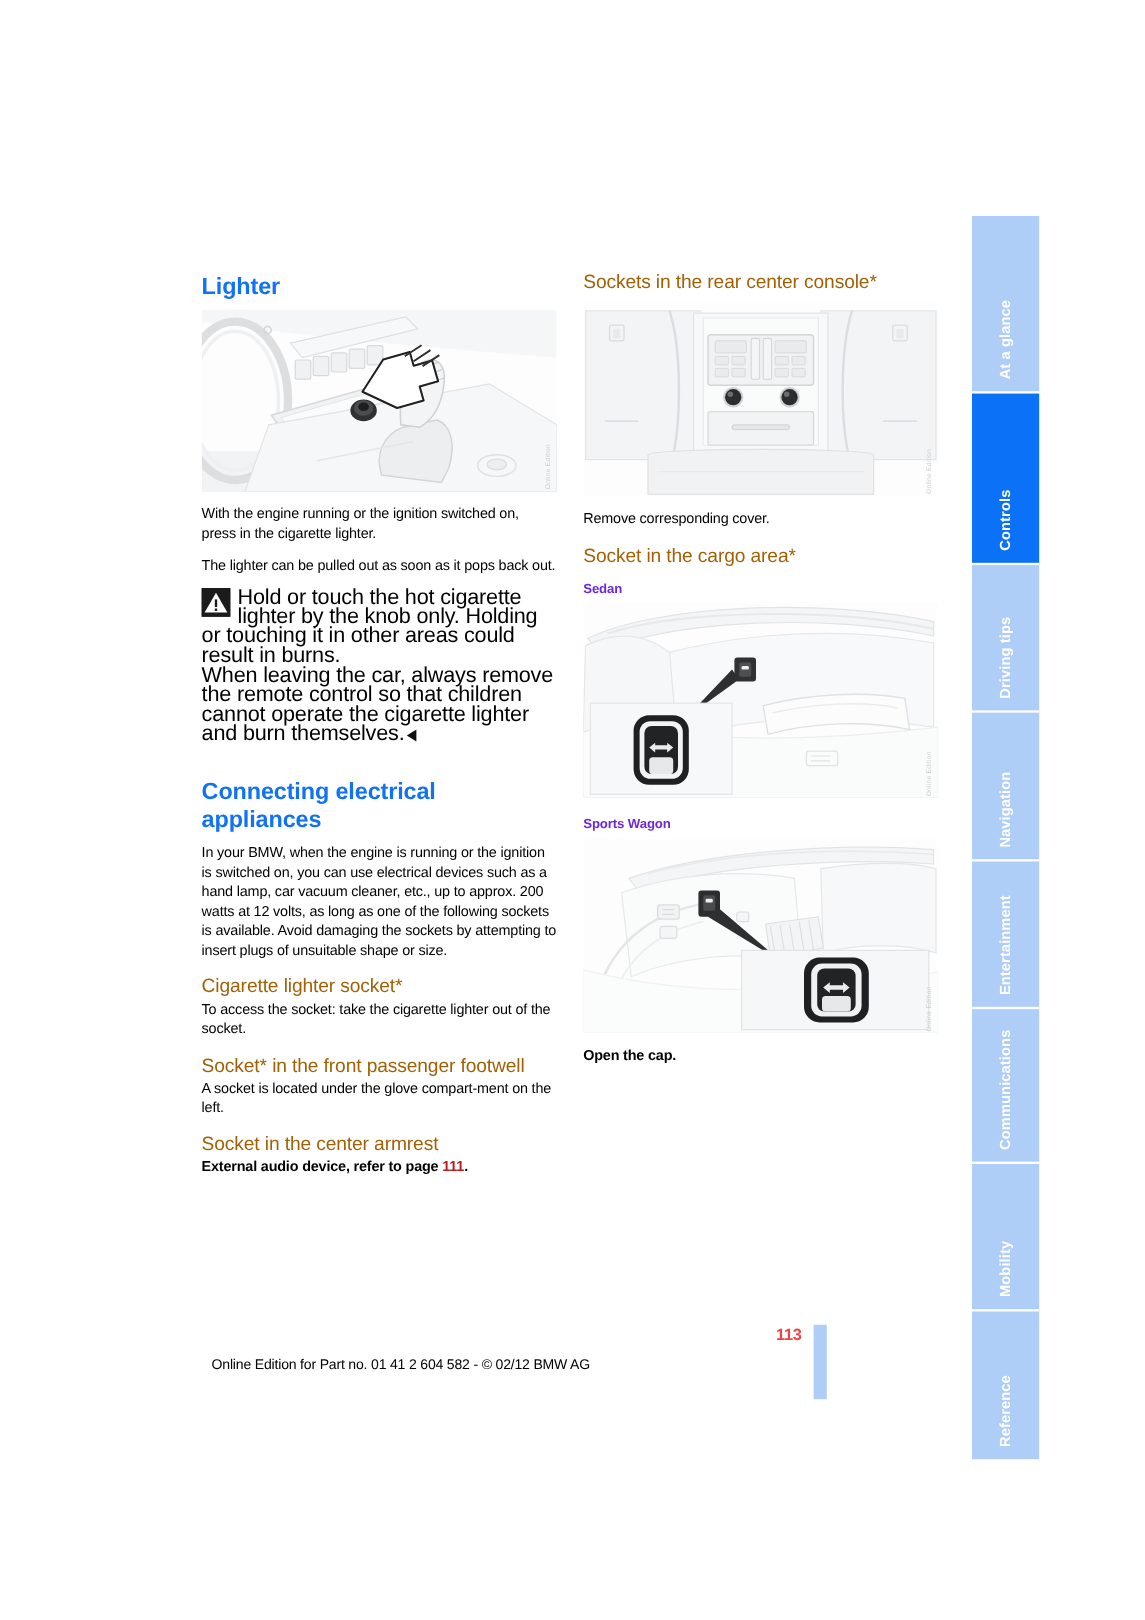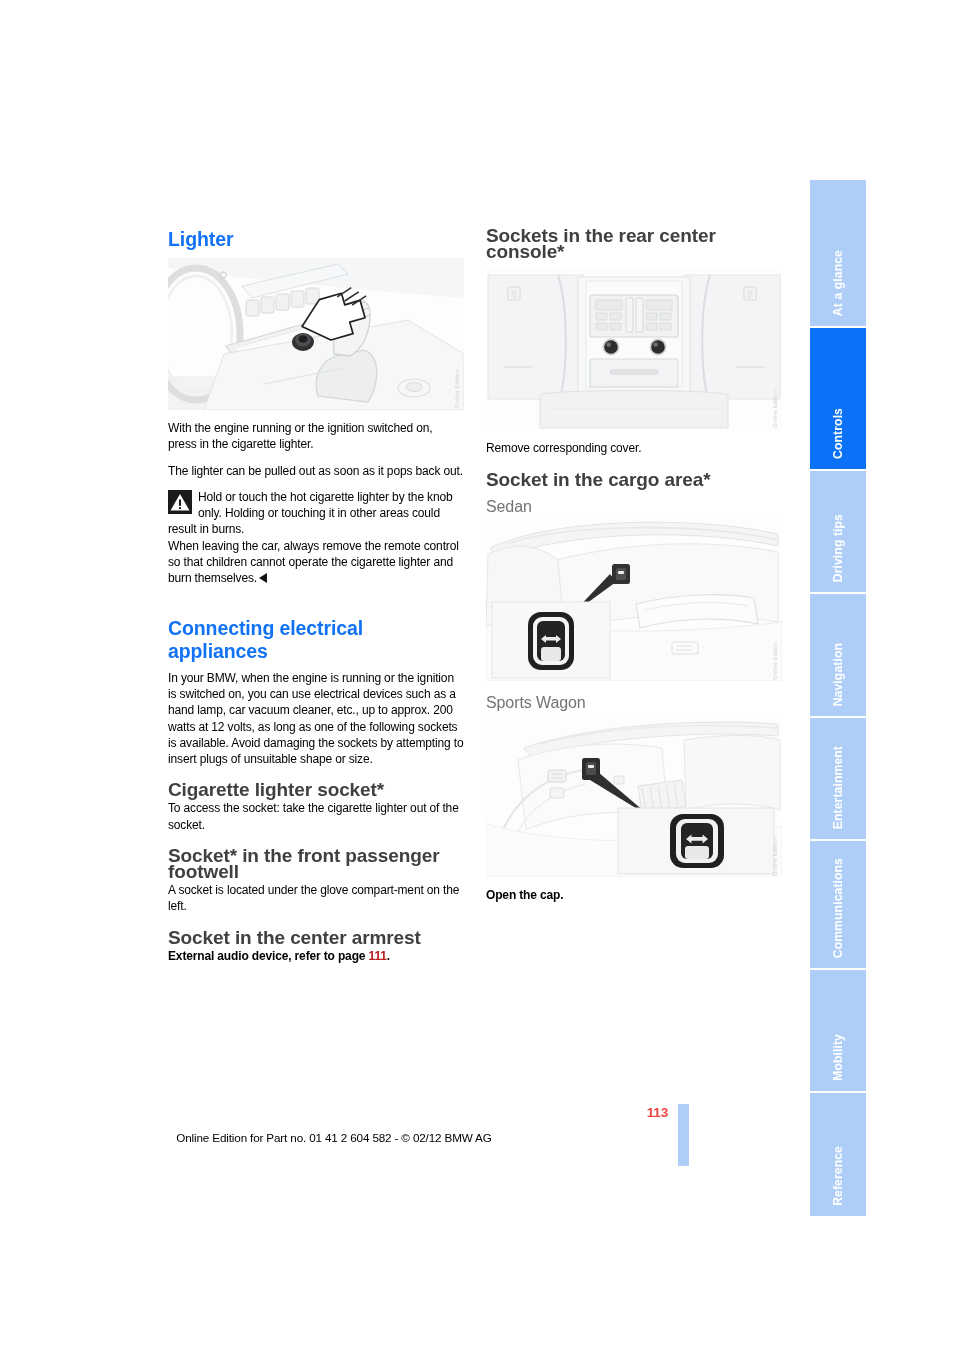--- a/index.html
+++ b/index.html
@@ -35,31 +35,31 @@
   
   .h1 {
     color: #1172F5;
     font-size: 19.5px;
     font-weight: bold;
     line-height: 23px;
     margin: 0 0 7px 0;
     letter-spacing: -0.1px;
   }
   .h2 {
-    color: #404040;
-    font-size: 19px;
-    font-weight: bold;
+    color: #a16207;
+    font-size: 16px;
+    font-weight: normal;
     line-height: 16px;
     margin: 0 0 2px 0;
     letter-spacing: -0.1px;
   }
   .h3 {
-    color: #737373;
-    font-size: 16px;
-    font-weight: normal;
+    color: #6d28d9;
+    font-size: 11px;
+    font-weight: bold;
     line-height: 16px;
     margin: 0 0 3px 0;
     letter-spacing: -0.1px;
   }
   .sec-gap { margin-top: 19px; }
   .sec-gap-sm { margin-top: 15px; }
 
   
   p.body {
     color: #000000;
@@ -68,21 +68,21 @@
     margin: 0 0 10px 0;
     letter-spacing: -0.15px;
   }
   p.body.tight { margin-bottom: 0; font-weight: bold; }
   .pagelink { color: #b91c1c; }
 
   
   .warn {
     position: relative;
     color: #000;
-    font-size: 12px;
+    font-size: 18px;
     line-height: 16.3px;
     letter-spacing: -0.15px;
     margin: 0;
   }
   .warn .tri {
     float: left;
     width: 24px;
     height: 24px;
     background: #1b1b1b;
     margin: 1px 6px 0 0;

